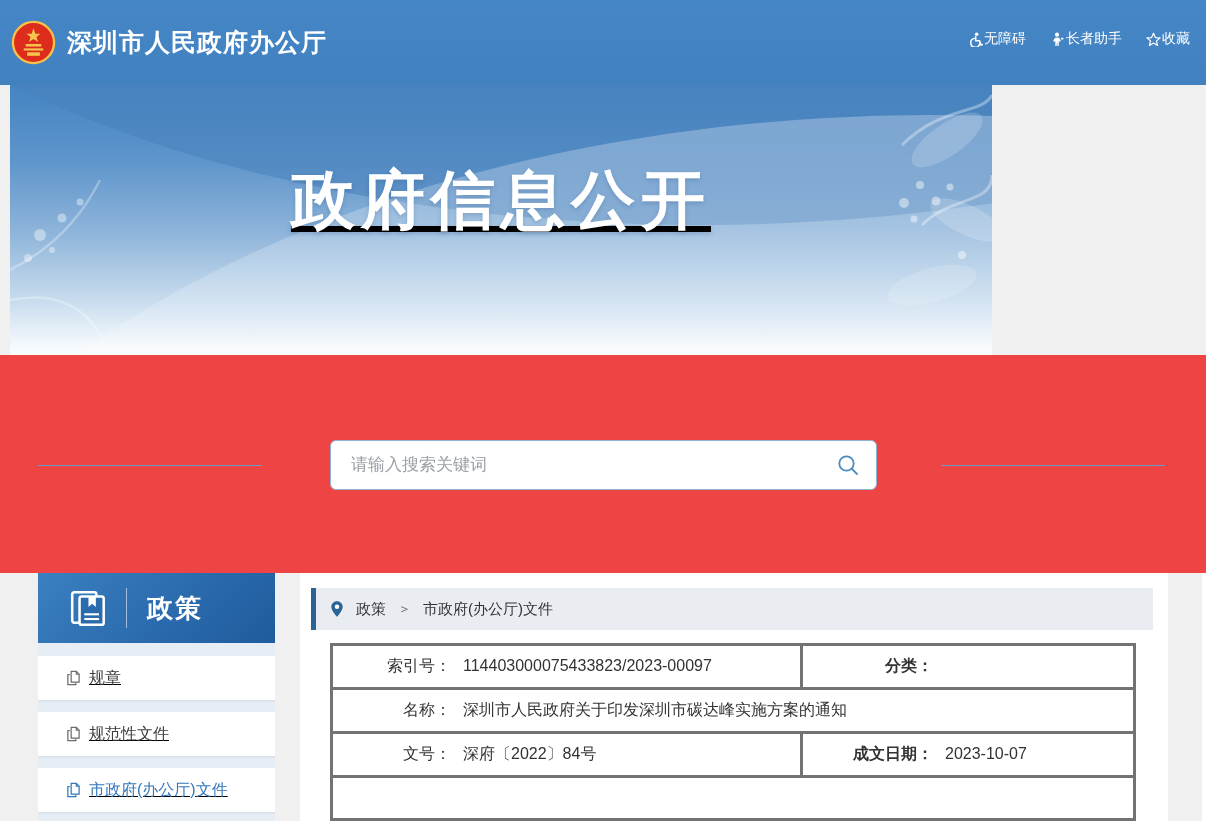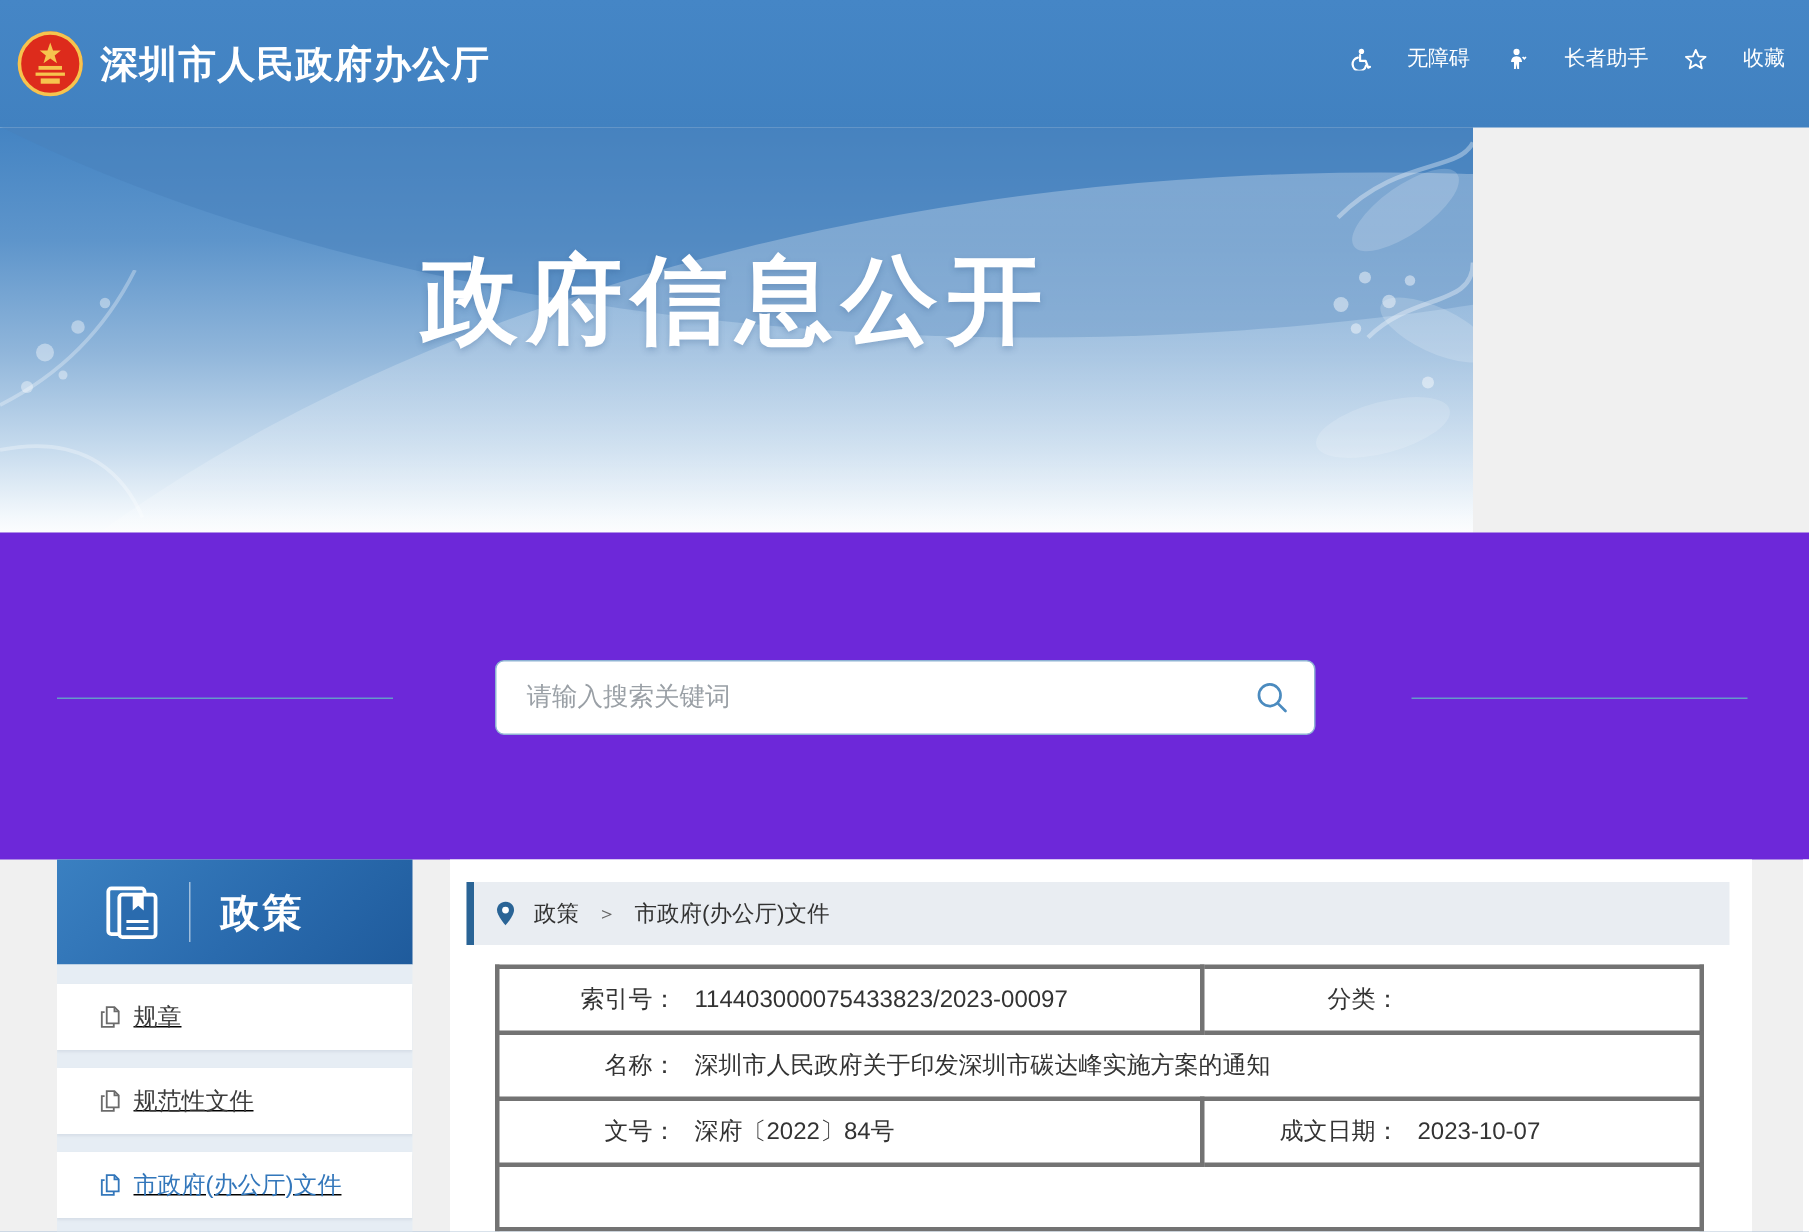--- a/index.html
+++ b/index.html
@@ -13,46 +13,47 @@
   
   .topbar{
     position:absolute;left:0;top:0;width:1206px;height:85px;
     background:linear-gradient(180deg,#4586c6 0%,#4181c0 100%);
     display:flex;align-items:center;
   }
   .brand{display:flex;align-items:center;gap:10px;margin-left:10px;cursor:pointer;}
   .emblem{width:47px;height:47px;display:block;}
   .site-title{color:#ffffff;font-size:25px;font-weight:bold;letter-spacing:1px;}
   .topbar-links{position:absolute;right:16px;top:0;height:85px;display:flex;align-items:flex-start;gap:24px;padding-top:30px;}
-  .top-link{display:flex;align-items:center;gap:24px;color:#ffffff;font-size:14px;cursor:pointer;text-decoration:none;}
+  .top-link{display:flex;align-items:center;gap:1px;color:#ffffff;font-size:14px;cursor:pointer;text-decoration:none;}
   .top-link svg{display:block;}
 
   
   .banner{
-    position:absolute;left:0;top:85px;width:982px;height:270px;overflow:hidden;
+    position:absolute;left:10px;top:85px;width:982px;height:270px;overflow:hidden;
     background:linear-gradient(180deg,#4484c3 0%,#5e95cb 28%,#8fb5da 55%,#c8dcee 80%,#f3f8fc 96%,#fcfdfe 100%);
+    text-decoration:underline;
   }
   .banner .wave1{
     position:absolute;left:-260px;top:-760px;width:1900px;height:900px;border-radius:50%;
     background:rgba(73,129,188,0.55);
   }
   .banner .wave2{
     position:absolute;left:-180px;top:30px;width:2200px;height:1300px;border-radius:50%;
     background:linear-gradient(180deg,rgba(255,255,255,0.28),rgba(255,255,255,0) 45%);
   }
   .banner-title{
     position:relative;z-index:3;margin:0;text-align:center;padding-top:72px;
     color:#ffffff;font-size:64px;font-weight:bold;letter-spacing:6px;
     text-shadow:0 2px 4px rgba(40,80,130,0.25);
   }
   .banner-deco{position:absolute;right:0;top:0;z-index:2;}
   .banner-deco-left{position:absolute;left:0;top:95px;z-index:2;}
 
   
-  .search-band{position:absolute;left:0;top:355px;width:1206px;height:238px;background:#6d28d9;}
+  .search-band{position:absolute;left:0;top:355px;width:1206px;height:238px;background:#ef4444;}
   .deco-line{position:absolute;top:110px;height:0;border-top:1px solid #659ac9;}
   .deco-line.left{left:38px;width:224px;}
   .deco-line.right{left:941px;width:224px;}
   .search-box{
     position:absolute;left:330px;top:85px;width:547px;height:50px;box-sizing:border-box;
     background:#ffffff;border:1px solid #8fb3d4;border-radius:6px;
     display:flex;align-items:center;
   }
   .search-input{
     flex:1;height:100%;border:none;outline:none;background:transparent;
@@ -96,21 +97,21 @@
   .crumb.current{cursor:pointer;}
   .crumb-sep{margin:0 12px;color:#666;font-size:13px;}
 
   table.doc{
     border-collapse:collapse;table-layout:fixed;
     margin:13px 0 0 30px;width:803px;
     font-size:16px;color:#333;
   }
   table.doc td{border:3px solid #737373;height:41px;vertical-align:middle;padding:0;}
   .lbl{display:inline-block;width:118px;text-align:right;color:#333;}
-  .lbl.r{width:130px;}
+  .lbl.r{width:130px;font-weight:bold;}
   .val{margin-left:12px;}
 
 </style>
 </head>
 <body>
 
 <div class="page">
 
   <header class="topbar">
     <div class="brand">

